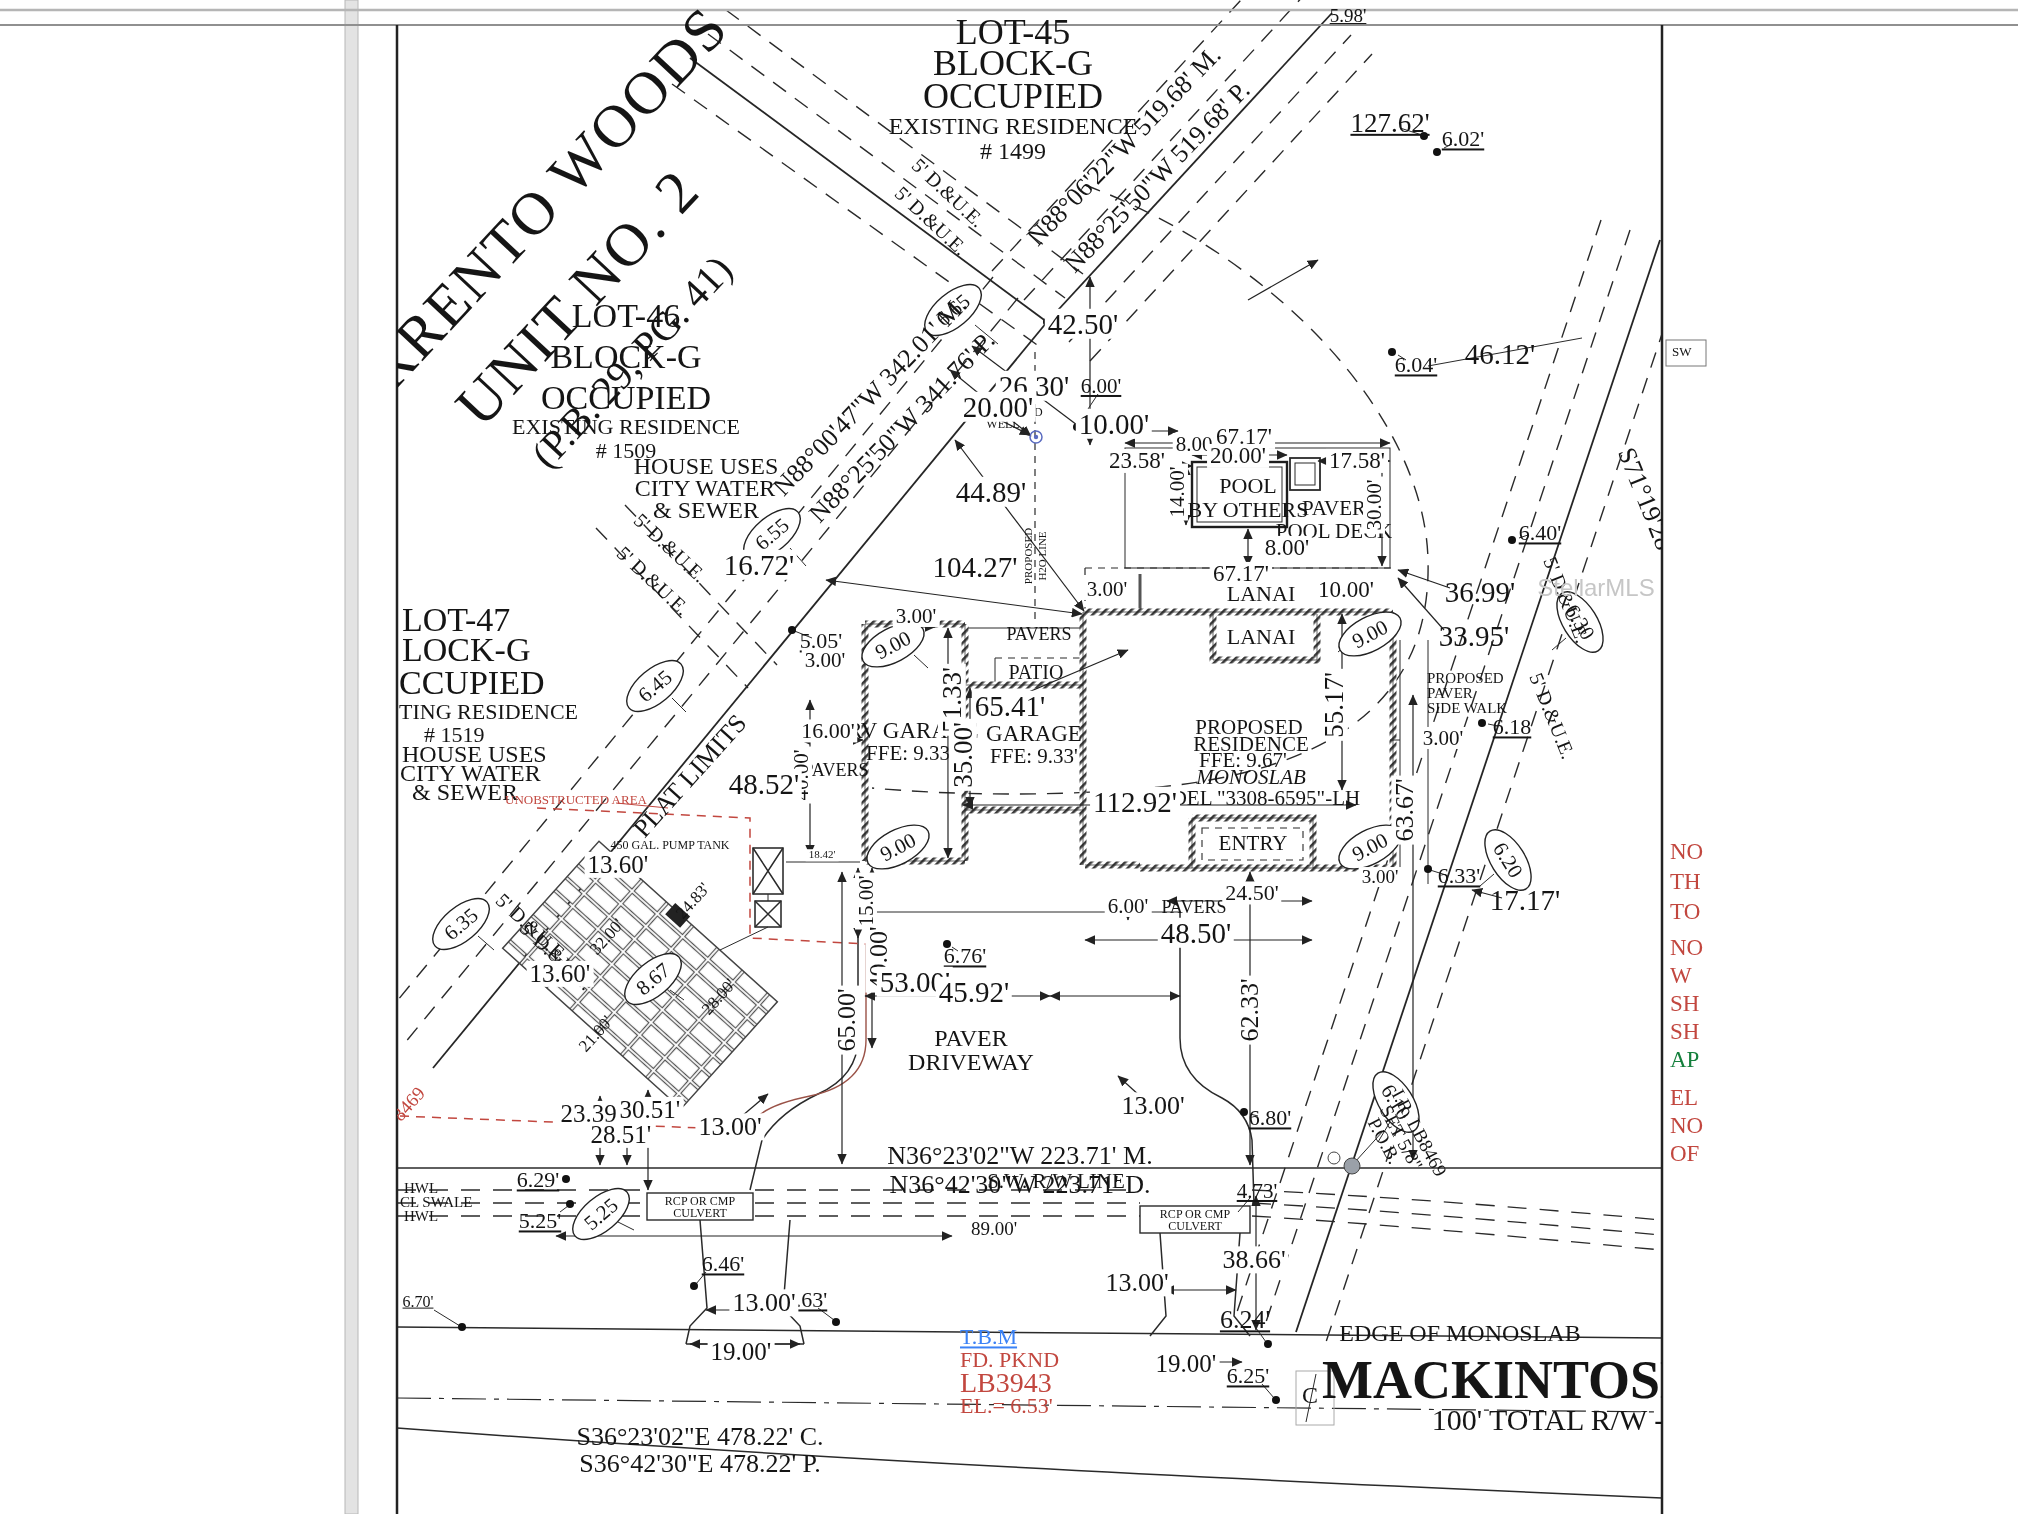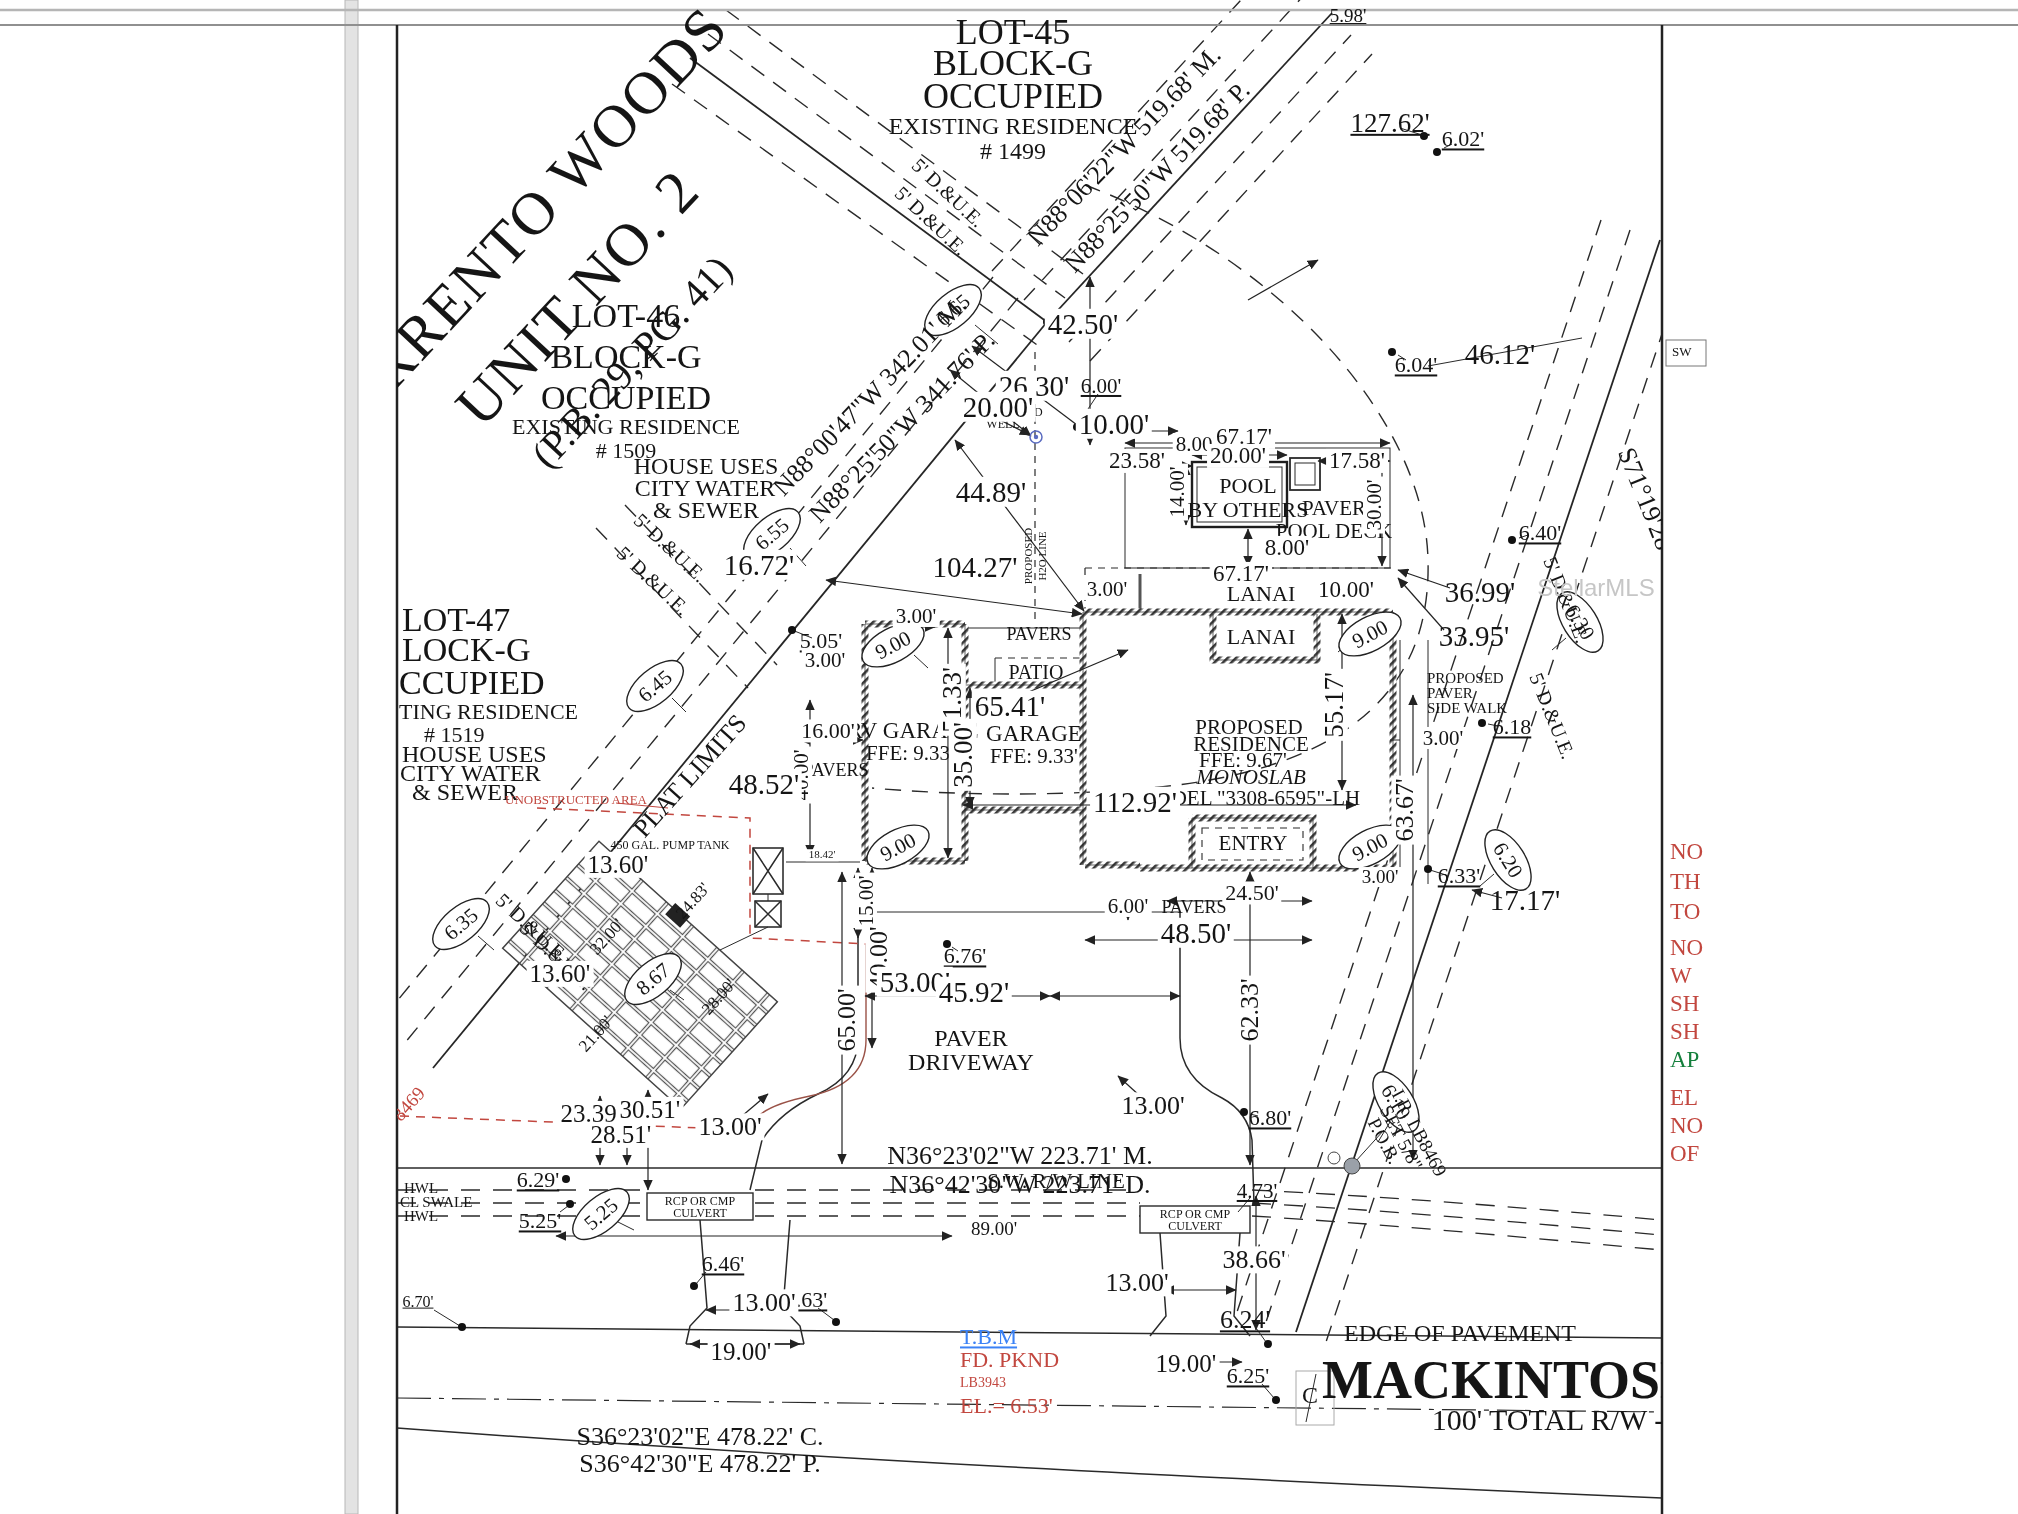--- a/index.html
+++ b/index.html
@@ -274,21 +274,21 @@
       <div class="lbl" style="left: 870px; top: 396px; font-size: 26px; transform: translate(-50%, -50%) rotate(-46deg);">N88°00'47"W  342.01' M.</div>
       <div class="lbl" style="left: 902px; top: 427px; font-size: 26px; transform: translate(-50%, -50%) rotate(-46deg);">N88°25'50"W  341.76' P.</div>
       <div class="lbl" style="left: 1652px; top: 515px; font-size: 26px; transform: translate(-50%, -50%) rotate(68deg);">S71°19'28"W</div>
       <div class="lbl" style="left: 1020px; top: 1156px; font-size: 26px; transform: translate(-50%, -50%) rotate(0deg);">N36°23'02"W  223.71' M.</div>
       <div class="lbl" style="left: 1020px; top: 1185px; font-size: 26px; transform: translate(-50%, -50%) rotate(0deg);">N36°42'30"W  223.71' D.</div>
       <div class="lbl" style="left: 700px; top: 1437px; font-size: 26px; transform: translate(-50%, -50%) rotate(0deg);">S36°23'02"E  478.22' C.</div>
       <div class="lbl" style="left: 700px; top: 1464px; font-size: 26px; transform: translate(-50%, -50%) rotate(0deg);">S36°42'30"E  478.22' P.</div>
       <div class="lbl" style="left: 1056px; top: 1181px; font-size: 21px; transform: translate(-50%, -50%) rotate(0deg);">S.W. R/W LINE</div>
       <div class="lbl bold" style="left: 1512px; top: 1380px; font-size: 54px; transform: translate(-50%, -50%) rotate(0deg);">MACKINTOSH</div>
       <div class="lbl" style="left: 1548px; top: 1420px; font-size: 30px; transform: translate(-50%, -50%) rotate(0deg);">100' TOTAL R/W  -</div>
-      <div class="lbl" style="left: 1460px; top: 1334px; font-size: 24px; transform: translate(-50%, -50%) rotate(0deg);">EDGE OF PAVEMENT</div>
+      <div class="lbl" style="left: 1460px; top: 1334px; font-size: 24px; transform: translate(-50%, -50%) rotate(0deg);">EDGE OF MONOSLAB</div>
       <div class="lbl" style="left: 690px; top: 776px; font-size: 26px; transform: translate(-50%, -50%) rotate(-48deg);">PLAT LIMITS</div>
       <div class="lbl" style="left: 948px; top: 193px; font-size: 20px; transform: translate(-50%, -50%) rotate(43deg);">5' D.&amp;U.E.</div>
       <div class="lbl" style="left: 931px; top: 221px; font-size: 20px; transform: translate(-50%, -50%) rotate(43deg);">5' D.&amp;U.E.</div>
       <div class="lbl" style="left: 670px; top: 548px; font-size: 20px; transform: translate(-50%, -50%) rotate(43deg);">5' D.&amp;U.E.</div>
       <div class="lbl" style="left: 653px; top: 581px; font-size: 20px; transform: translate(-50%, -50%) rotate(43deg);">5' D.&amp;U.E.</div>
       <div class="lbl" style="left: 532px; top: 928px; font-size: 20px; transform: translate(-50%, -50%) rotate(43deg);">5' D.&amp;U.E.</div>
       <div class="lbl" style="left: 556px; top: 956px; font-size: 20px; transform: translate(-50%, -50%) rotate(43deg);">5' D.&amp;U.E.</div>
       <div class="lbl" style="left: 1566px; top: 600px; font-size: 20px; transform: translate(-50%, -50%) rotate(68deg);">5' D.&amp;U.E.</div>
       <div class="lbl" style="left: 1552px; top: 716px; font-size: 20px; transform: translate(-50%, -50%) rotate(68deg);">5' D.&amp;U.E.</div>
       <div class="lbl" style="left: 913px; top: 731px; font-size: 23px; transform: translate(-50%, -50%) rotate(0deg);">RV GARAGE</div>
@@ -324,21 +324,21 @@
       <div class="lbl" style="left: 576px; top: 800px; font-size: 13px; transform: translate(-50%, -50%) rotate(0deg); color: rgb(194, 71, 63);">UNOBSTRUCTED AREA</div>
       <div class="lbl" style="left: 700px; top: 1201px; font-size: 12px; transform: translate(-50%, -50%) rotate(0deg);">RCP OR CMP</div>
       <div class="lbl" style="left: 700px; top: 1213px; font-size: 12px; transform: translate(-50%, -50%) rotate(0deg);">CULVERT</div>
       <div class="lbl" style="left: 1195px; top: 1214px; font-size: 12px; transform: translate(-50%, -50%) rotate(0deg);">RCP OR CMP</div>
       <div class="lbl" style="left: 1195px; top: 1226px; font-size: 12px; transform: translate(-50%, -50%) rotate(0deg);">CULVERT</div>
       <div class="lbl" style="left: 404px; top: 1189px; font-size: 15px; transform: translate(0px, -50%) rotate(0deg); transform-origin: 0px 50%;">HWL</div>
       <div class="lbl" style="left: 400px; top: 1203px; font-size: 15px; transform: translate(0px, -50%) rotate(0deg); transform-origin: 0px 50%;">CL SWALE</div>
       <div class="lbl" style="left: 404px; top: 1217px; font-size: 15px; transform: translate(0px, -50%) rotate(0deg); transform-origin: 0px 50%;">HWL</div>
       <div class="lbl u" style="left: 960px; top: 1337px; font-size: 22px; transform: translate(0px, -50%) rotate(0deg); transform-origin: 0px 50%; color: #3b82f6;">T.B.M</div>
       <div class="lbl" style="left: 960px; top: 1360px; font-size: 22px; transform: translate(0px, -50%) rotate(0deg); transform-origin: 0px 50%; color: rgb(194, 71, 63);">FD. PKND</div>
-      <div class="lbl" style="left: 960px; top: 1383px; font-size: 14px; transform: translate(0px, -50%) rotate(0deg); transform-origin: 0px 50%; color: rgb(194, 71, 63);">LB3943</div>
+      <div class="lbl" style="left: 960px; top: 1383px; font-size: 28px; transform: translate(0px, -50%) rotate(0deg); transform-origin: 0px 50%; color: rgb(194, 71, 63);">LB3943</div>
       <div class="lbl" style="left: 960px; top: 1406px; font-size: 22px; transform: translate(0px, -50%) rotate(0deg); transform-origin: 0px 50%; color: rgb(194, 71, 63);">EL.= 6.53'</div>
       <div class="lbl" style="left: 1384px; top: 1141px; font-size: 19px; transform: translate(-50%, -50%) rotate(62deg);">P.O.B.</div>
       <div class="lbl" style="left: 1401px; top: 1138px; font-size: 19px; transform: translate(-50%, -50%) rotate(62deg);">SET 5/8"</div>
       <div class="lbl" style="left: 1419px; top: 1133px; font-size: 19px; transform: translate(-50%, -50%) rotate(62deg);">I.R. LB8469</div>
       <div class="lbl" style="left: 409px; top: 1104px; font-size: 19px; transform: translate(-50%, -50%) rotate(-48deg); color: rgb(194, 71, 63);">8469</div>
       <div class="lbl sans" style="left: 1596px; top: 588px; font-size: 24px; transform: translate(-50%, -50%) rotate(0deg); color: rgb(198, 198, 198);">StellarMLS</div>
       <div class="lbl" style="left: 953px; top: 310px; font-size: 21px; transform: translate(-50%, -50%) rotate(-40deg);">6.65</div>
       <div class="lbl" style="left: 772px; top: 534px; font-size: 21px; transform: translate(-50%, -50%) rotate(-40deg);">6.55</div>
       <div class="lbl" style="left: 655px; top: 686px; font-size: 21px; transform: translate(-50%, -50%) rotate(-40deg);">6.45</div>
       <div class="lbl" style="left: 461px; top: 924px; font-size: 21px; transform: translate(-50%, -50%) rotate(-40deg);">6.35</div>

